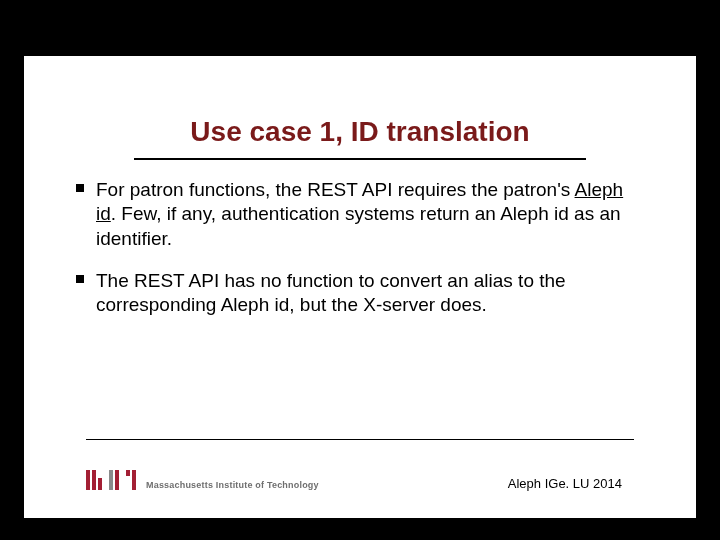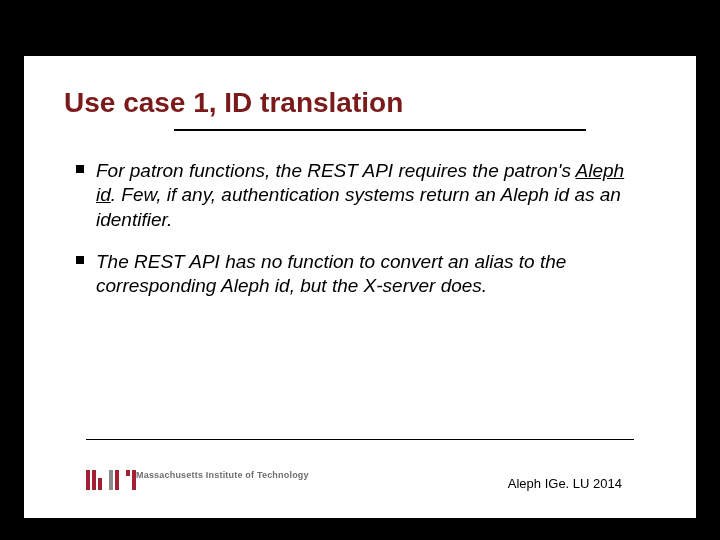--- a/index.html
+++ b/index.html
@@ -15,38 +15,37 @@
   .slide {
     position: absolute;
     top: 56px;
     left: 24px;
     width: 672px;
     height: 462px;
     background: #fff;
     box-sizing: border-box;
   }
   .title-wrap {
-    padding-top: 31px;
-    margin-left: 40px;
+    text-align: center;
+    padding-top: 60px;
   }
   .title {
     display: inline-block;
     font-size: 28px;
     font-weight: bold;
     color: #7a1a1a;
     padding-bottom: 4px;
   }
   .title-rule {
     margin: 6px 110px 0 110px;
     border: 0;
     border-top: 2px solid #000;
   }
   .bullets {
-    margin: 28px 52px 0 52px;
-    font-style: italic;
+    margin: 18px 52px 0 52px;
   }
   .bullet {
     display: flex;
     align-items: flex-start;
     margin-bottom: 18px;
     font-size: 19px;
     line-height: 1.28;
   }
   .bullet .marker {
     flex: 0 0 20px;
@@ -70,22 +69,22 @@
     right: 62px;
     bottom: 70px;
     border: 0;
     border-top: 1.5px solid #000;
   }
   .logo {
     position: absolute;
     left: 62px;
     bottom: 28px;
     display: flex;
-    align-items: flex-start;
-    gap: 0;
+    align-items: flex-end;
+    gap: 10px;
   }
   .mit-mark {
     display: flex;
     align-items: flex-end;
     gap: 2px;
     height: 20px;
   }
   .mit-mark span {
     display: block;
     width: 4px;

